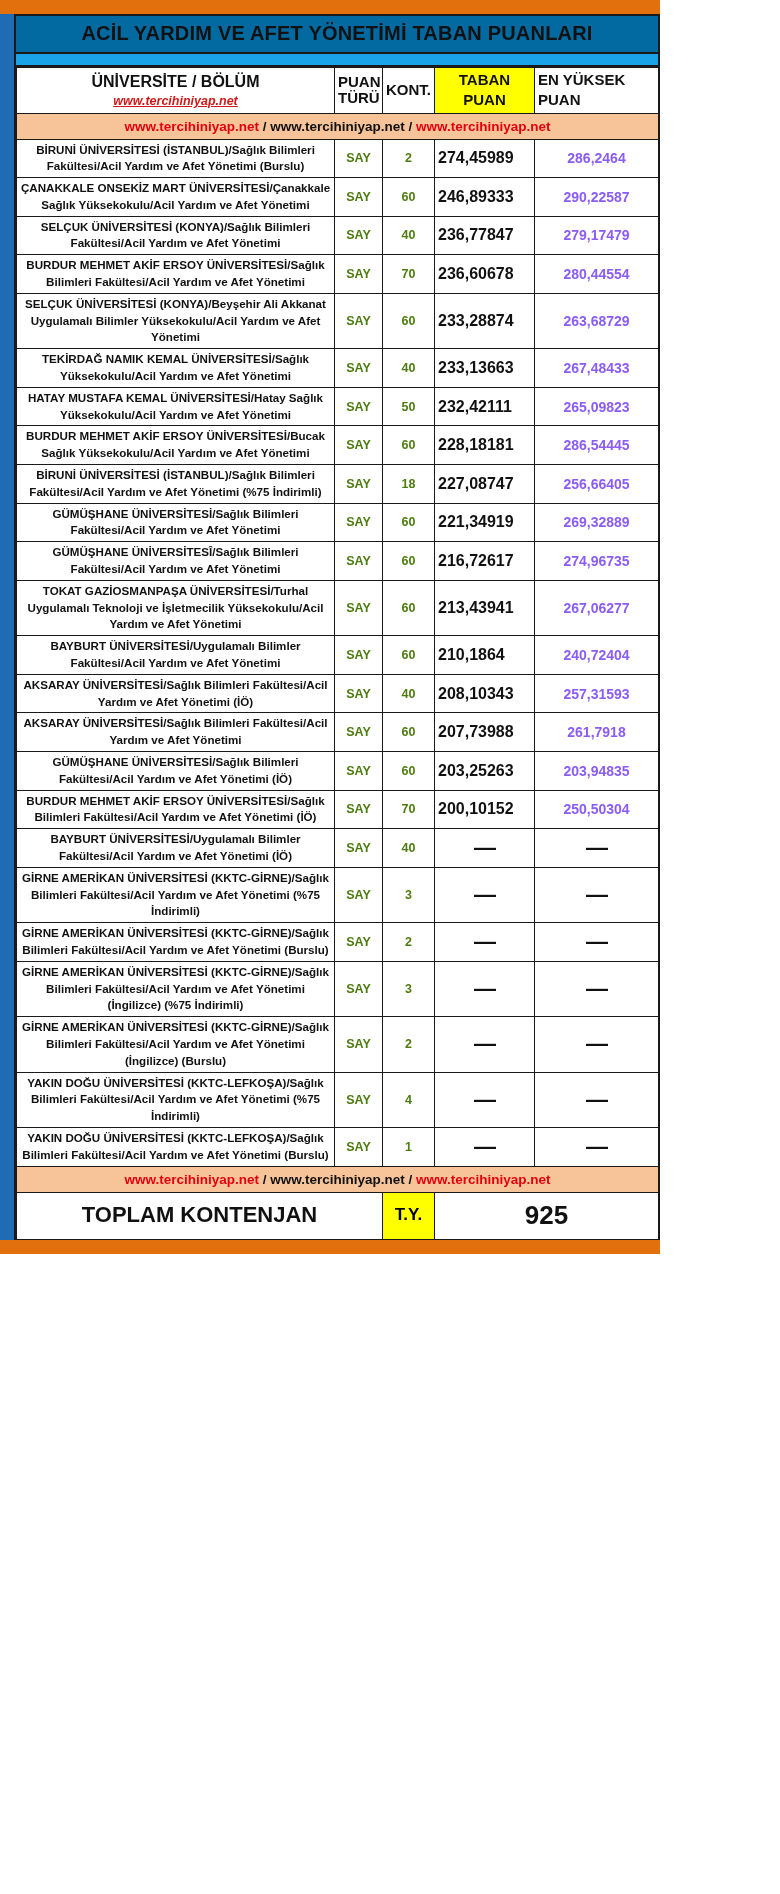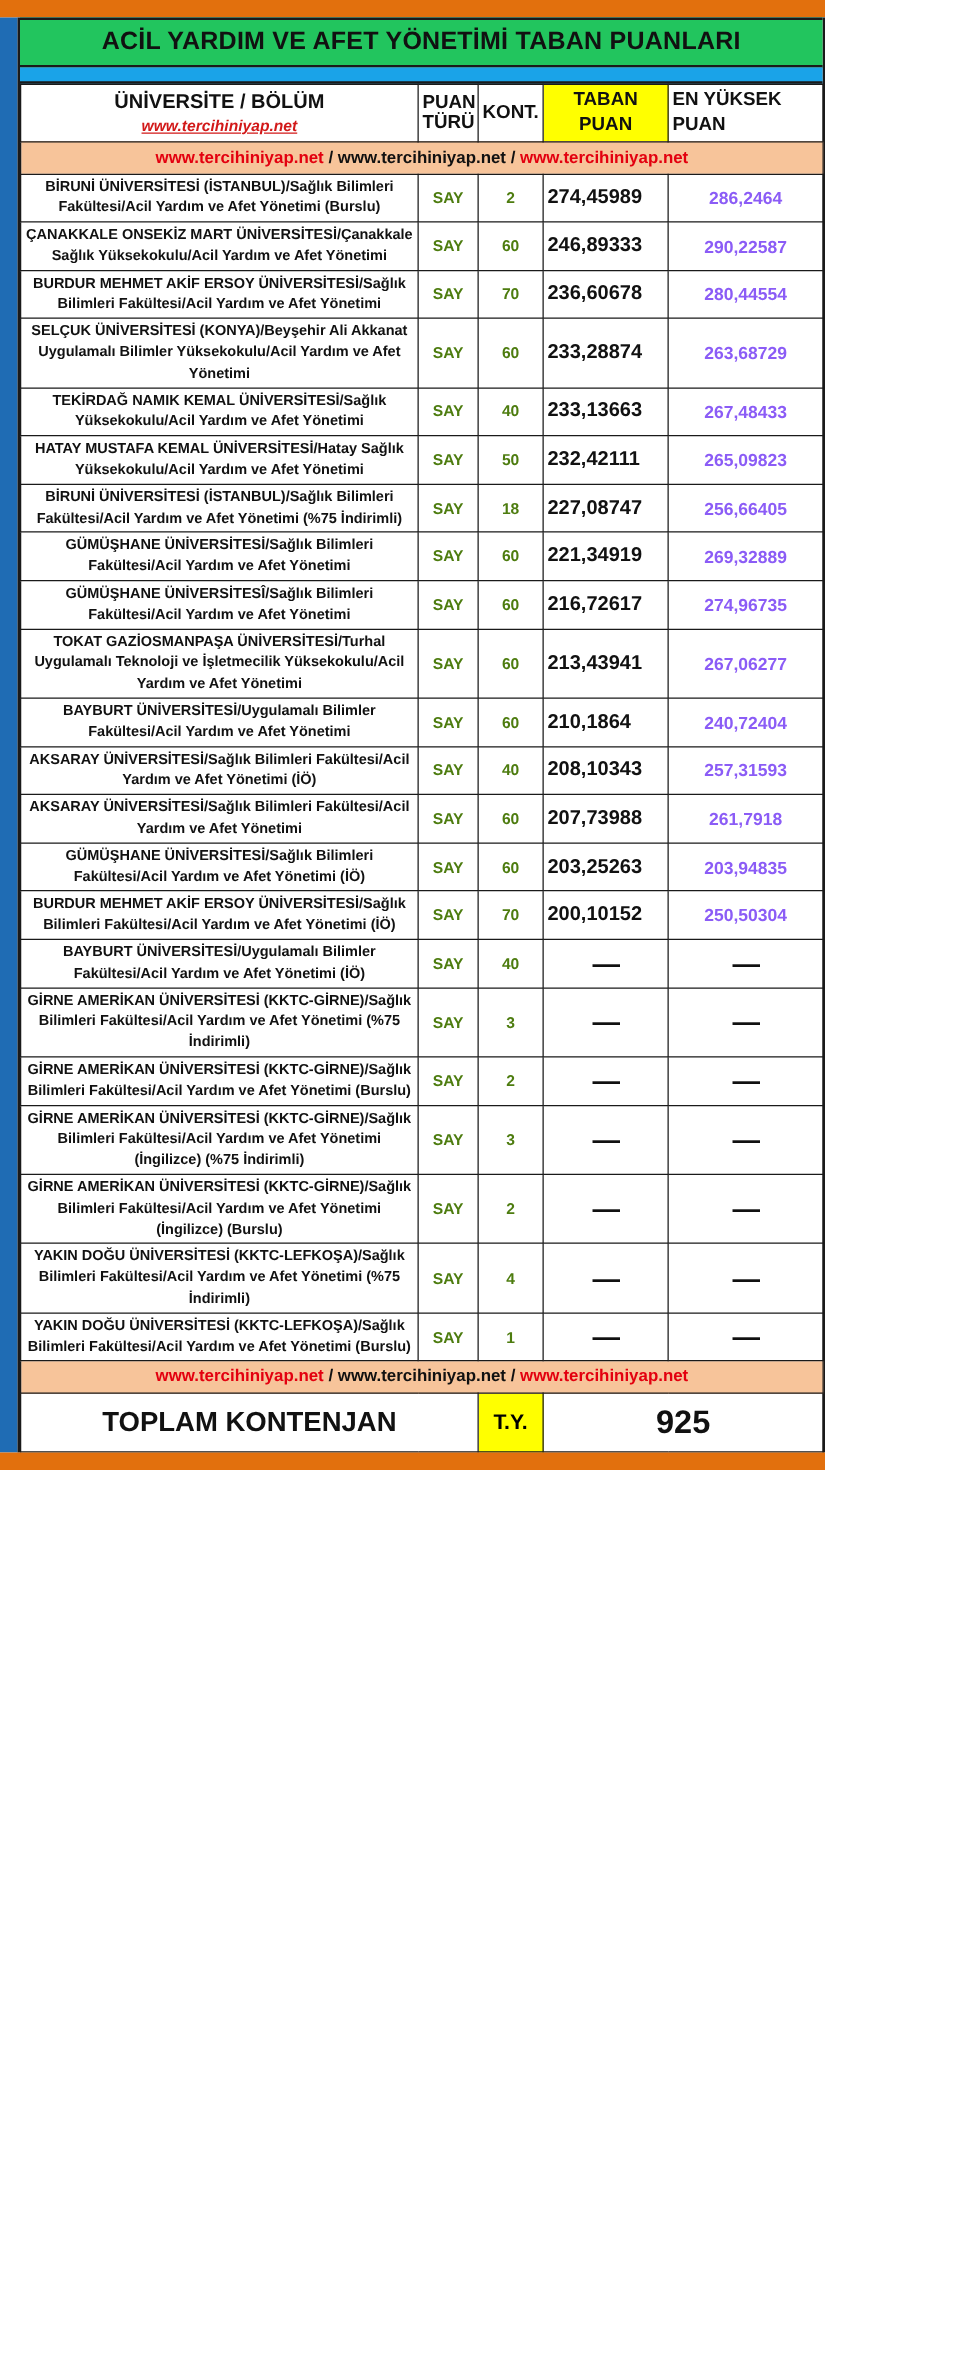--- a/index.html
+++ b/index.html
@@ -36,21 +36,21 @@
     width:646px;
     box-sizing:border-box;
     border-left:2px solid #1a1a1a;
     border-right:2px solid #1a1a1a;
   }
   .title-row{
     border-bottom:2px solid #1a1a1a;
     border-top:2px solid #1a1a1a;
     text-align:center;
     padding:6px 0 7px 0;
-    background:#22c55e;
+    background:#0369a1;
   }
   .title-row .t{
     font-size:20px;
     font-weight:bold;
     letter-spacing:0.2px;
     color:#111;
   }
   .blue-strip{
     height:11px;
     background:#1aa3e8;
@@ -207,20 +207,27 @@
               <td class="enyuk">286,2464</td>
             </tr>
             <tr>
               <td class="uni">ÇANAKKALE ONSEKİZ MART ÜNİVERSİTESİ/Çanakkale Sağlık Yüksekokulu/Acil Yardım ve Afet Yönetimi</td>
               <td class="ctr">SAY</td>
               <td class="ctr">60</td>
               <td class="taban">246,89333</td>
               <td class="enyuk">290,22587</td>
             </tr>
             <tr>
+              <td class="uni">SELÇUK ÜNİVERSİTESİ (KONYA)/Sağlık Bilimleri Fakültesi/Acil Yardım ve Afet Yönetimi</td>
+              <td class="ctr">SAY</td>
+              <td class="ctr">40</td>
+              <td class="taban">236,77847</td>
+              <td class="enyuk">279,17479</td>
+            </tr>
+            <tr>
               <td class="uni">BURDUR MEHMET AKİF ERSOY ÜNİVERSİTESİ/Sağlık Bilimleri Fakültesi/Acil Yardım ve Afet Yönetimi</td>
               <td class="ctr">SAY</td>
               <td class="ctr">70</td>
               <td class="taban">236,60678</td>
               <td class="enyuk">280,44554</td>
             </tr>
             <tr>
               <td class="uni">SELÇUK ÜNİVERSİTESİ (KONYA)/Beyşehir Ali Akkanat Uygulamalı Bilimler Yüksekokulu/Acil Yardım ve Afet Yönetimi</td>
               <td class="ctr">SAY</td>
               <td class="ctr">60</td>
@@ -233,20 +240,27 @@
               <td class="ctr">40</td>
               <td class="taban">233,13663</td>
               <td class="enyuk">267,48433</td>
             </tr>
             <tr>
               <td class="uni">HATAY MUSTAFA KEMAL ÜNİVERSİTESİ/Hatay Sağlık Yüksekokulu/Acil Yardım ve Afet Yönetimi</td>
               <td class="ctr">SAY</td>
               <td class="ctr">50</td>
               <td class="taban">232,42111</td>
               <td class="enyuk">265,09823</td>
+            </tr>
+            <tr>
+              <td class="uni">BURDUR MEHMET AKİF ERSOY ÜNİVERSİTESİ/Bucak Sağlık Yüksekokulu/Acil Yardım ve Afet Yönetimi</td>
+              <td class="ctr">SAY</td>
+              <td class="ctr">60</td>
+              <td class="taban">228,18181</td>
+              <td class="enyuk">286,54445</td>
             </tr>
             <tr>
               <td class="uni">BİRUNİ ÜNİVERSİTESİ (İSTANBUL)/Sağlık Bilimleri Fakültesi/Acil Yardım ve Afet Yönetimi (%75 İndirimli)</td>
               <td class="ctr">SAY</td>
               <td class="ctr">18</td>
               <td class="taban">227,08747</td>
               <td class="enyuk">256,66405</td>
             </tr>
             <tr>
               <td class="uni">GÜMÜŞHANE ÜNİVERSİTESİ/Sağlık Bilimleri Fakültesi/Acil Yardım ve Afet Yönetimi</td>

